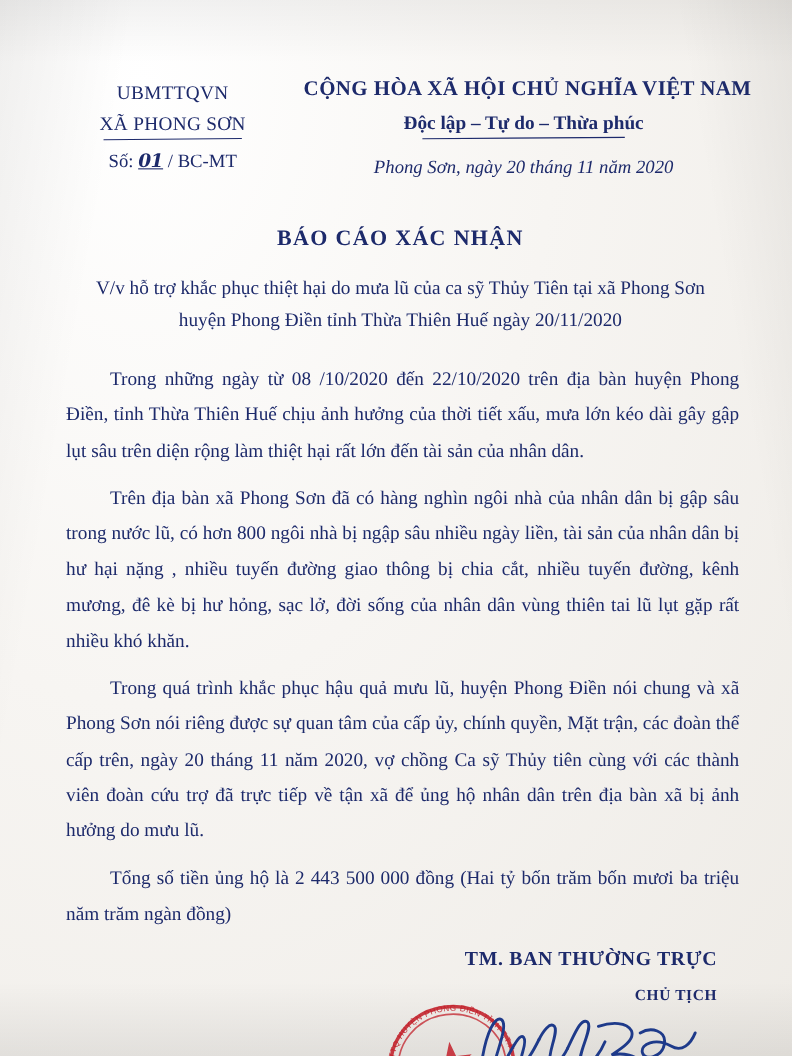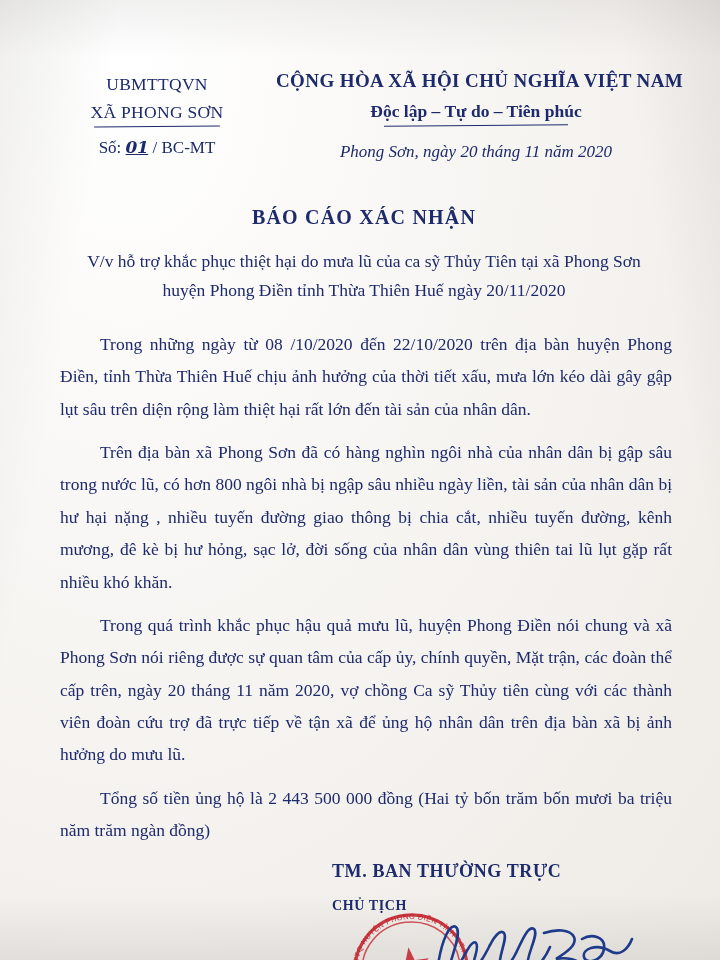--- a/index.html
+++ b/index.html
@@ -142,21 +142,21 @@
   .signature-block {
     margin-top: 14px;
     position: relative;
     height: 200px;
   }
   .sign-col {
     position: absolute;
     right: 24px;
     top: 0;
     width: 320px;
-    text-align: left;
+    text-align: right;
   }
   .sign-role {
     font-size: 18px;
     font-weight: bold;
     letter-spacing: 0.6px;
   }
   .sign-title {
     margin-top: 16px;
     font-size: 14px;
     font-weight: bold;
@@ -202,21 +202,21 @@
       <div class="doc-number">
         <span>Số:</span>
         <span class="handwritten">01</span>
         <span>/ BC-MT</span>
       </div>
     </div>
 
     <div class="header-right">
       <div class="nation-line">CỘNG HÒA XÃ HỘI CHỦ NGHĨA VIỆT NAM</div>
       <div class="motto-line">
-        <span>Độc lập – Tự do – Tiên phúc</span>
+        <span>Độc lập – Tự do – Thừa phúc</span>
         <span class="motto-underline"></span>
       </div>
       <div class="place-date">Phong Sơn, ngày 20 tháng 11 năm 2020</div>
     </div>
 
   </div>
 
   <div class="title-block">
     <div class="main-title">BÁO CÁO XÁC NHẬN</div>
     <div class="subtitle">

